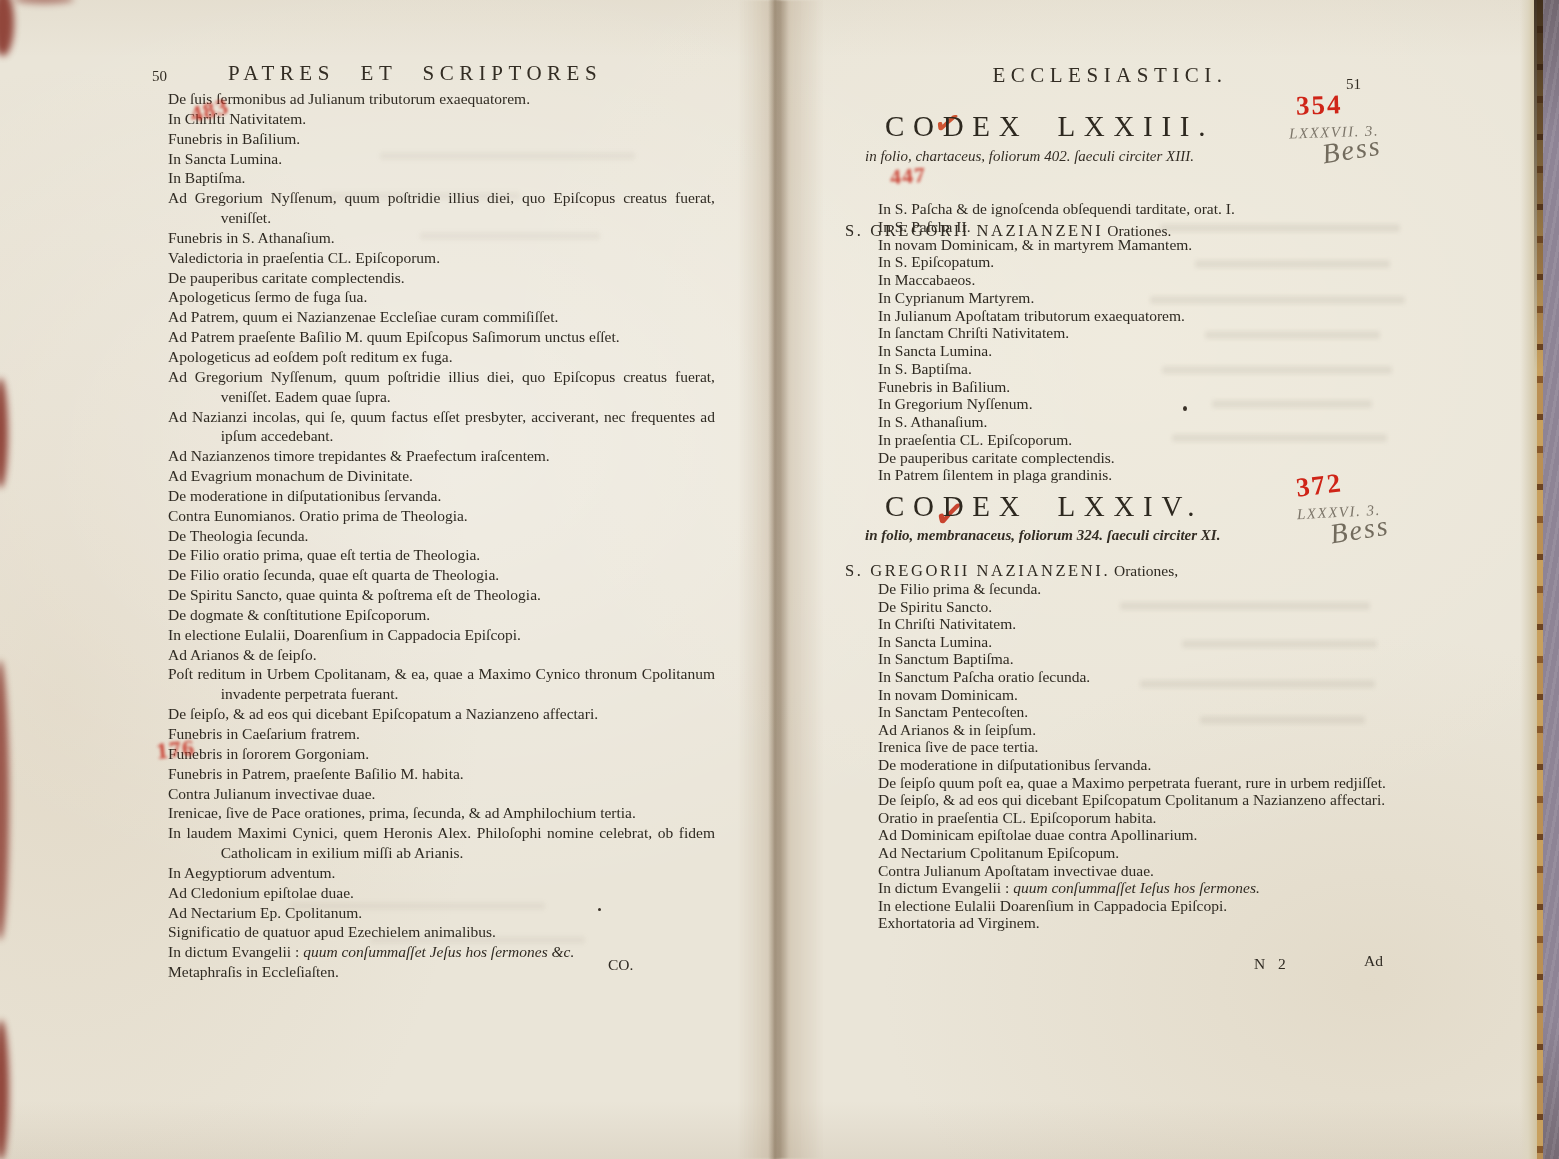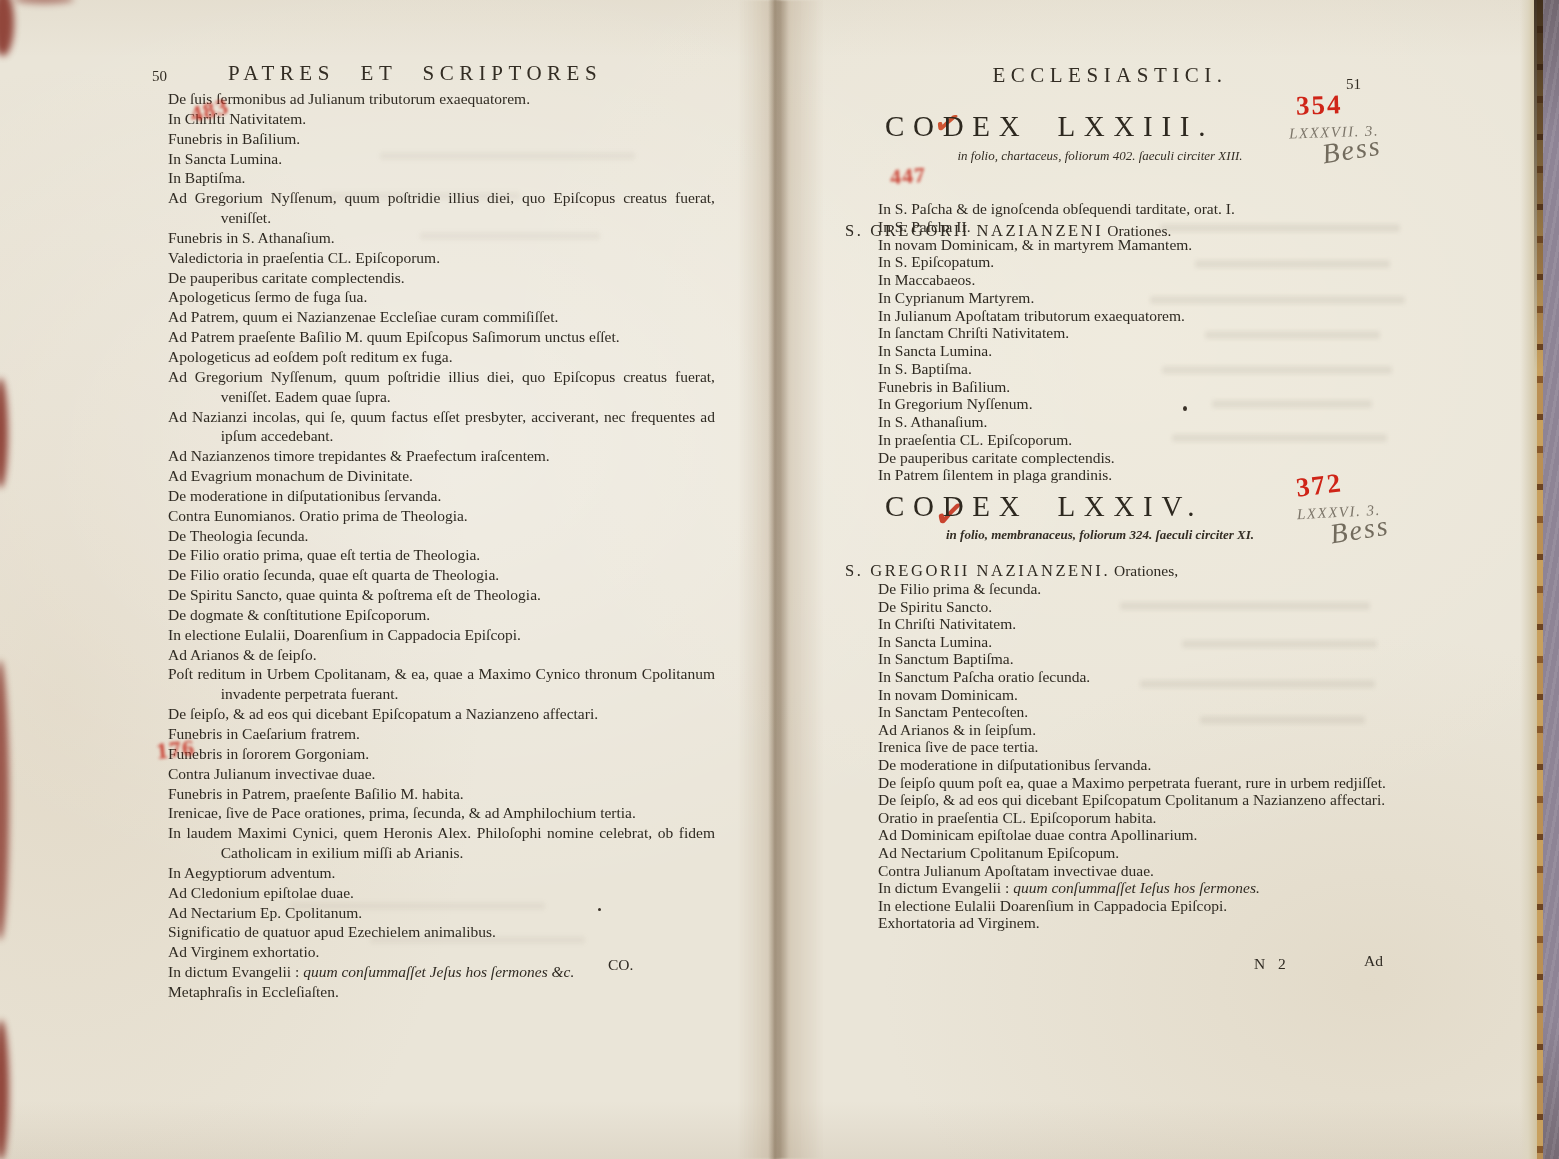--- a/index.html
+++ b/index.html
@@ -31,21 +31,21 @@
   .stain{background:#7c2016;filter:blur(3.5px);opacity:0.8;border-radius:50%;}
   .speck{background:#3a3128;border-radius:50%;}
   .ghost{background:rgba(122,112,94,0.11);filter:blur(2px);border-radius:3px;}
   .ghost.lite{background:rgba(122,112,94,0.07);}
   
   .running-head{font-size:21px;letter-spacing:5.5px;word-spacing:15px;text-align:center;white-space:nowrap;color:#332d24;}
   .pagenum{font-size:15px;color:#332d24;}
   .entries{font-size:15.5px;text-align:justify;color:#2f2a22;}
   .entries .entry{padding-left:3.4em;text-indent:-3.4em;}
   .codex-heading{font-size:29px;letter-spacing:0.30em;word-spacing:0.45em;text-align:left;white-space:nowrap;color:#2e2920;}
-  .codex-desc{font-size:13px;font-style:italic;text-align:center;white-space:nowrap;color:#332d24;}
+  .codex-desc{font-size:15px;font-style:italic;text-align:left;white-space:nowrap;color:#332d24;}
   .author-caps{font-size:16.5px;letter-spacing:2.6px;}
   .author-rest{font-size:15.5px;}
   .catchword{font-size:15.5px;}
   .red-num{color:#cf2417;font-weight:bold;font-size:27px;letter-spacing:2px;white-space:nowrap;}
   .red-smudge{color:#c5281b;font-weight:bold;font-size:24px;filter:blur(1.4px);opacity:0.85;letter-spacing:1px;white-space:nowrap;}
   .red-check{color:#cc4520;font-size:34px;font-weight:bold;opacity:0.9;}
   .pencil{color:#7d766a;font-style:italic;font-size:15px;letter-spacing:1.5px;white-space:nowrap;}
   .ink-sig{color:#5d5648;font-style:italic;font-size:28px;letter-spacing:2px;transform:rotate(-9deg);white-space:nowrap;opacity:0.85;}
 </style>
 </head>
@@ -112,29 +112,28 @@
       <div class="entry">De Filio oratio prima, quae eſt tertia de Theologia.</div>
       <div class="entry">De Filio oratio ſecunda, quae eſt quarta de Theologia.</div>
       <div class="entry">De Spiritu Sancto, quae quinta &amp; poſtrema eſt de Theologia.</div>
       <div class="entry">De dogmate &amp; conſtitutione Epiſcoporum.</div>
       <div class="entry">In electione Eulalii, Doarenſium in Cappadocia Epiſcopi.</div>
       <div class="entry">Ad Arianos &amp; de ſeipſo.</div>
       <div class="entry">Poſt reditum in Urbem Cpolitanam, &amp; ea, quae a Maximo Cynico thro­num Cpolitanum invadente perpetrata fuerant.</div>
       <div class="entry">De ſeipſo, &amp; ad eos qui dicebant Epiſcopatum a Nazianzeno affectari.</div>
       <div class="entry">Funebris in Caeſarium fratrem.</div>
       <div class="entry">Funebris in ſororem Gorgoniam.</div>
+      <div class="entry">Funebris in Patrem, praeſente Baſilio M. habita.</div>
       <div class="entry">Contra Julianum invectivae duae.</div>
-      <div class="entry">Funebris in Patrem, praeſente Baſilio M. habita.</div>
       <div class="entry">Irenicae, ſive de Pace orationes, prima, ſecunda, &amp; ad Amphilochium tertia.</div>
       <div class="entry">In laudem Maximi Cynici, quem Heronis Alex. Philoſophi nomine celebrat, ob fidem Catholicam in exilium miſſi ab Arianis.</div>
       <div class="entry">In Aegyptiorum adventum.</div>
       <div class="entry">Ad Cledonium epiſtolae duae.</div>
       <div class="entry">Ad Nectarium Ep. Cpolitanum.</div>
       <div class="entry">Significatio de quatuor apud Ezechielem animalibus.</div>
-      <div class="entry">Ad Virginem exhortatio.</div>
       <div class="entry">In dictum Evangelii : <i>quum conſummaſſet Jeſus hos ſermones &amp;c.</i></div>
       <div class="entry">Metaphraſis in Eccleſiaſten.</div>
     </div>
 
   <div class="abs catchword" style="left:608px;top:956px;">CO.</div>
 
   <div class="abs red-smudge" style="left:190px;top:97px;transform:rotate(-14deg);">483</div>
   <div class="abs red-smudge" style="left:156px;top:736px;transform:rotate(-6deg);">176</div>
 
   <div class="abs running-head" style="left:880px;top:63px;width:460px;">ECCLESIASTICI.</div>

